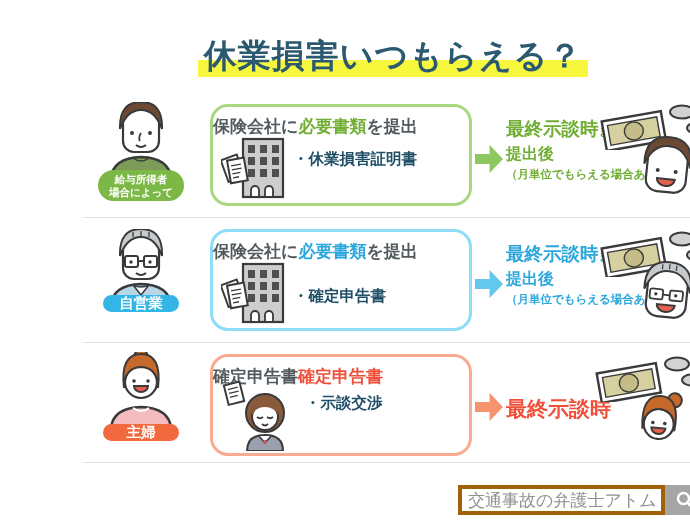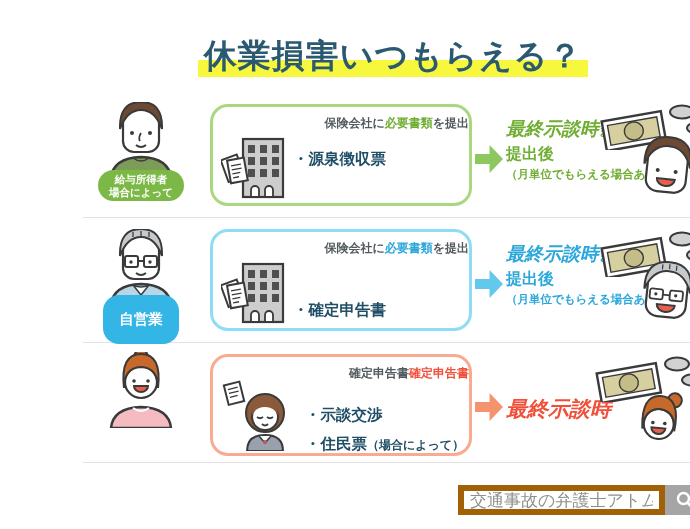--- a/index.html
+++ b/index.html
@@ -10,54 +10,54 @@
          font-size:33px;font-weight:bold;color:var(--title-color);letter-spacing:1px;}
   .title .hl{background:linear-gradient(to bottom,transparent 58%,var(--hl) 58%);padding:0 6px 3px;}
   
   .row{position:absolute;left:0;width:690px;height:118px;}
   .row1{top:98px;} .row2{top:223px;} .row3{top:348px;}
   .char{position:absolute;left:55px;top:4px;width:76px;height:76px;}
   .row2 .char{top:6px;}
   .badge{position:absolute;left:50px;top:72px;width:86px;border-radius:16px;background:var(--badge);
          color:#fff;font-weight:bold;text-align:center;font-size:10.5px;line-height:1.2;
          padding:3px 0;z-index:2;}
-  .row2 .badge,.row3 .badge{left:55px;width:76px;font-size:14.5px;padding:16px 0;}
+  .row2 .badge,.row3 .badge{left:55px;width:76px;font-size:14.5px;padding:0 0;}
   .row3 .badge{top:76px;}
   .box{position:absolute;left:162px;top:6px;width:256px;height:96px;border:3px solid var(--border);
        border-radius:18px;background:#fff;}
-  .box-title{position:absolute;top:8px;left:0;width:100%;text-align:right;
-             font-size:12px;font-weight:bold;color:var(--boxtitle);}
+  .box-title{position:absolute;top:8px;left:0;width:100%;text-align:left;
+             font-size:17px;font-weight:bold;color:var(--boxtitle);}
   .box-title .accent{color:var(--accent);}
   .box-icon{position:absolute;left:8px;top:30px;}
   .row3 .box-icon{left:6px;top:22px;}
   .bullets{position:absolute;left:80px;top:38px;font-size:15.5px;font-weight:bold;
            color:var(--bullet);line-height:27px;}
-  .row2 .bullets{top:66px;font-family:Liberation Mono, monospace;}
-  .row3 .bullets{left:92px;top:44px;}
+  .row2 .bullets{top:50px;}
+  .row3 .bullets{left:92px;top:32px;}
   .bnote{font-size:12px;}
   .arrow{position:absolute;left:427px;top:45px;width:28px;height:32px;background:var(--arrow);
          clip-path:polygon(0 34%,52% 34%,52% 6%,100% 50%,52% 94%,52% 66%,0 66%);}
   .row3 .arrow{top:43px;}
   .result{position:absolute;left:458px;top:18px;width:205px;color:var(--accent);font-weight:bold;}
   .row3 .result{top:48px;}
-  .result-main{font-size:18.5px;line-height:25px;font-style:italic;}
+  .result-main{font-size:18.5px;line-height:25px;}
   .row3 .result-main{font-size:21px;}
   .result-small{font-size:12px;}
   .result-line2{font-size:16px;line-height:25px;}
   .result-note{font-size:11.5px;line-height:17px;}
   .money{position:absolute;left:548px;top:6px;}
   .row2 .money,.row3 .money{top:8px;}
   .row3 .money{left:543px;}
   .face{position:absolute;left:582px;top:36px;}
   .row3 .face{left:578px;top:42px;}
   .divider{position:absolute;left:35px;width:621px;height:1px;background:#e2e2e2;}
   .d1{top:217px;} .d2{top:342px;} .d3{top:462px;}
   
   .searchbar{position:absolute;left:410px;top:485px;display:flex;}
-  .search-input{box-sizing:border-box;width:207px;height:30px;border:6px solid #a16207;
+  .search-input{box-sizing:border-box;width:207px;height:30px;border:4px solid #a16207;
                 font-family:inherit;font-size:17px;color:#8f8f8f;padding:0 6px;outline:none;}
   .search-btn{width:40px;height:30px;background:#a5a5a5;border:none;display:flex;
               align-items:center;justify-content:center;cursor:pointer;padding:0;}
   svg{display:block;}
 </style>
 </head>
 <body>
 
 <div class="page" style="--title-color: #2b5a70; --hl: #f7f73e; --bullet: #1f4e66; --boxtitle: #525a5e;">
 
@@ -99,21 +99,21 @@
         </g>
         <path d="M30 60 v-7 a4 4 0 0 1 8 0 v7 Z" fill="#fff" stroke="#3a3a3a" stroke-width="1.8"></path>
         <path d="M44 60 v-7 a4 4 0 0 1 8 0 v7 Z" fill="#fff" stroke="#3a3a3a" stroke-width="1.8"></path>
         <rect x="3" y="20" width="17" height="23" transform="rotate(-20 11 31)" fill="#fff" stroke="#3a3a3a" stroke-width="2"></rect>
         <g transform="rotate(-10 16 34)">
           <rect x="8" y="22" width="17" height="23" fill="#fff" stroke="#3a3a3a" stroke-width="2"></rect>
           <path d="M11 28 h10 M11 32 h10 M11 36 h8 M11 40 h6" stroke="#3a3a3a" stroke-width="1.3"></path>
         </g>
       </svg>
       <div class="bullets">
-        <div><span>・源泉徴収票</span><span class="bnote"></span></div>
+        <div><span>・休業損害証明書</span><span class="bnote"></span></div>
       </div>
     </div>
     <div class="arrow"></div>
     <div class="result">
       <div><span class="result-main">最終示談時</span><span class="result-small">または</span></div>
       <div class="result-line2">提出後</div>
       <div class="result-note">（月単位でもらえる場合あり）</div>
     </div>
     <svg class="money" viewBox="0 0 112 46" width="112" height="46">
       <g transform="rotate(-10 38 28)">
@@ -219,41 +219,43 @@
     <svg class="char" viewBox="0 0 76 76" width="76" height="76">
       <path d="M8 76 Q10 56 38 55 Q66 56 68 76 Z" fill="#f4bcc0" stroke="#3a3a3a" stroke-width="2.5"></path>
       <path d="M30 56 q8 6 16 0" fill="none" stroke="#fff" stroke-width="2"></path>
       <circle cx="38" cy="5" r="7" fill="#c8692c" stroke="#3a3a3a" stroke-width="2"></circle>
       <circle cx="38" cy="30" r="16" fill="#fff" stroke="#3a3a3a" stroke-width="2.2"></circle>
       <path d="M21 36 Q17 2 38 2 Q59 2 55 36 Q55 16 38 15 Q21 16 21 36 Z" fill="#c8692c" stroke="#3a3a3a" stroke-width="2"></path>
       <circle cx="31" cy="29" r="1.8" fill="#3a3a3a"></circle>
         <circle cx="45" cy="29" r="1.8" fill="#3a3a3a"></circle>
       <path d="M31 34 a7 6 0 0 0 14 0 Z" fill="#e8604d" stroke="#3a3a3a" stroke-width="2"></path>
     </svg>
+    <div class="badge">
+      <div>主婦</div>
+    </div>
     <div class="box">
       <div class="box-title">
         <span>確定申告書</span><span class="accent">確定申告書</span><span></span>
       </div>
       <svg class="box-icon" viewBox="0 0 80 72" width="80" height="72">
         <g transform="rotate(-14 16 14)">
           <rect x="7" y="4" width="16" height="20" fill="#fff" stroke="#3a3a3a" stroke-width="2"></rect>
           <path d="M10 9 h10 M10 13 h10 M10 17 h8" stroke="#3a3a3a" stroke-width="1.3"></path>
         </g>
         <circle cx="46" cy="34" r="19" fill="#8a5a3b" stroke="#3a3a3a" stroke-width="2"></circle>
         <circle cx="46" cy="38" r="13" fill="#fff" stroke="#3a3a3a" stroke-width="2"></circle>
         <path d="M33 36 Q33 23 46 23 Q59 23 59 36 Q55 28 46 28 Q37 28 33 36 Z" fill="#8a5a3b"></path>
         <path d="M38 38 q3 2.5 6 0 M48 38 q3 2.5 6 0" fill="none" stroke="#3a3a3a" stroke-width="1.8"></path>
         <path d="M43 45 q3 3 6 0" fill="none" stroke="#3a3a3a" stroke-width="1.8"></path>
         <path d="M28 72 Q28 56 46 56 Q64 56 64 72 Z" fill="#9aa0ad" stroke="#3a3a3a" stroke-width="2"></path>
         <path d="M40 57 L46 64 L52 57" fill="#fff" stroke="#3a3a3a" stroke-width="1.5"></path>
         <circle cx="46" cy="63" r="2" fill="#c05a5a"></circle>
       </svg>
       <div class="bullets">
         <div><span>・示談交渉</span><span class="bnote"></span></div>
-        <div><span>・住民票</span><span class="bnote">（場合によって）</span></div>
       </div>
     </div>
     <div class="arrow"></div>
     <div class="result">
       <div><span class="result-main">最終示談時</span><span class="result-small"></span></div>
       <div class="result-line2"></div>
       <div class="result-note"></div>
     </div>
     <svg class="money" viewBox="0 0 112 46" width="112" height="46">
       <g transform="rotate(-10 38 28)">

